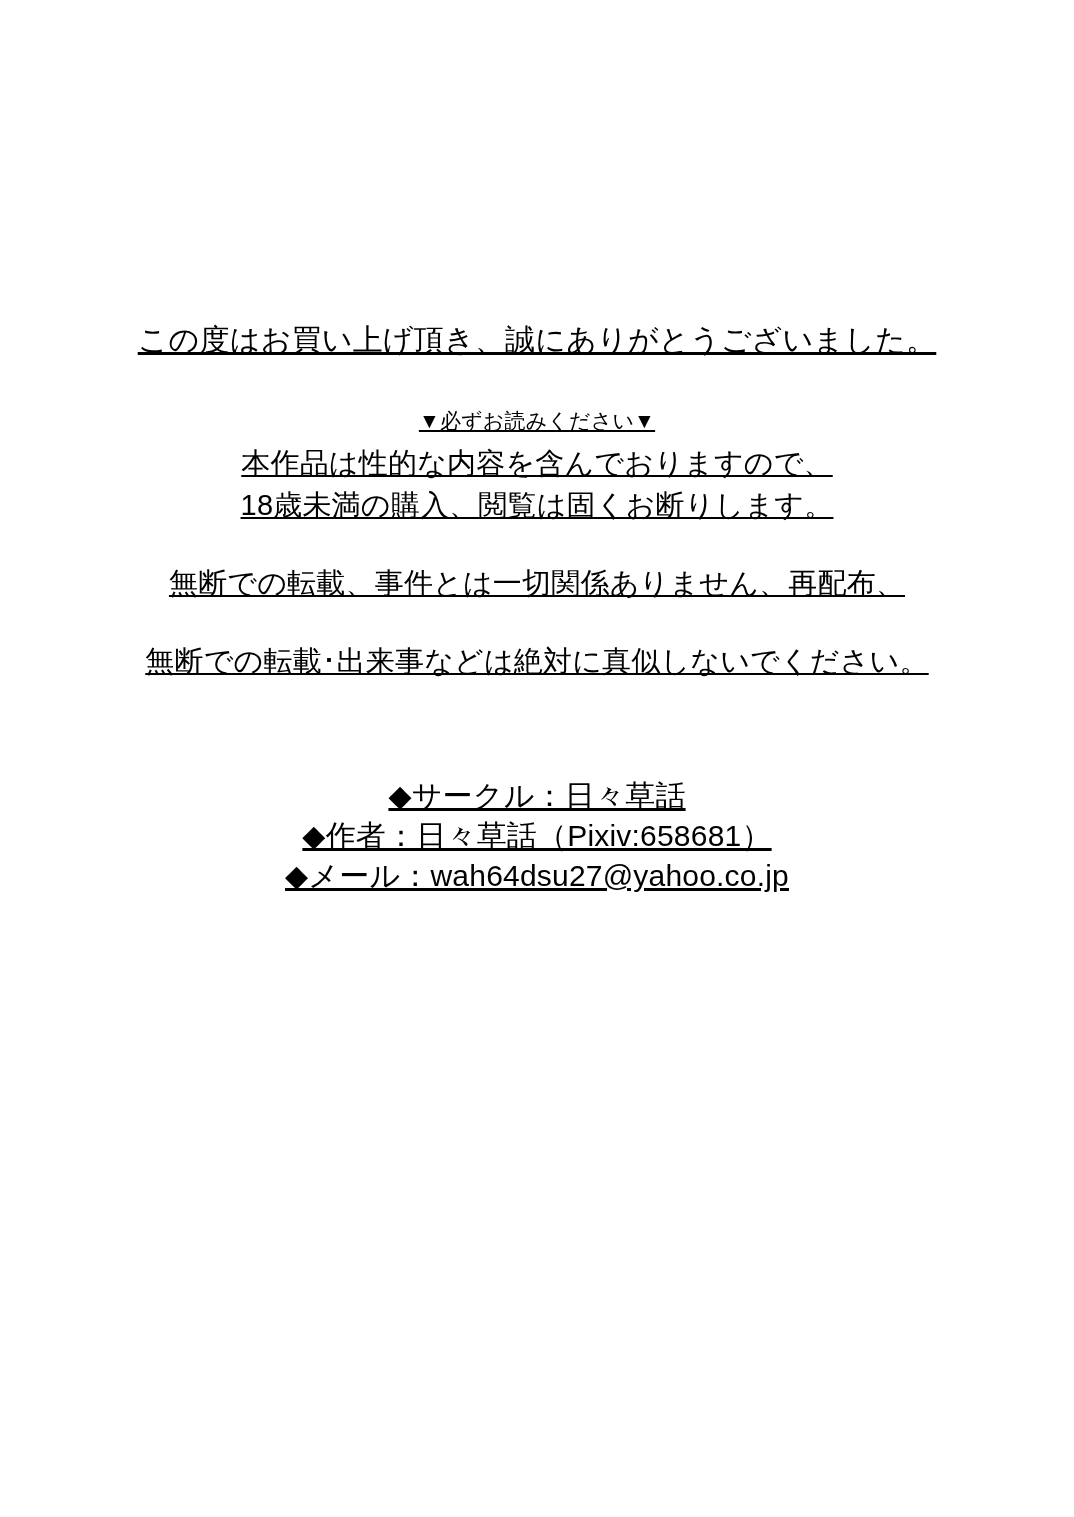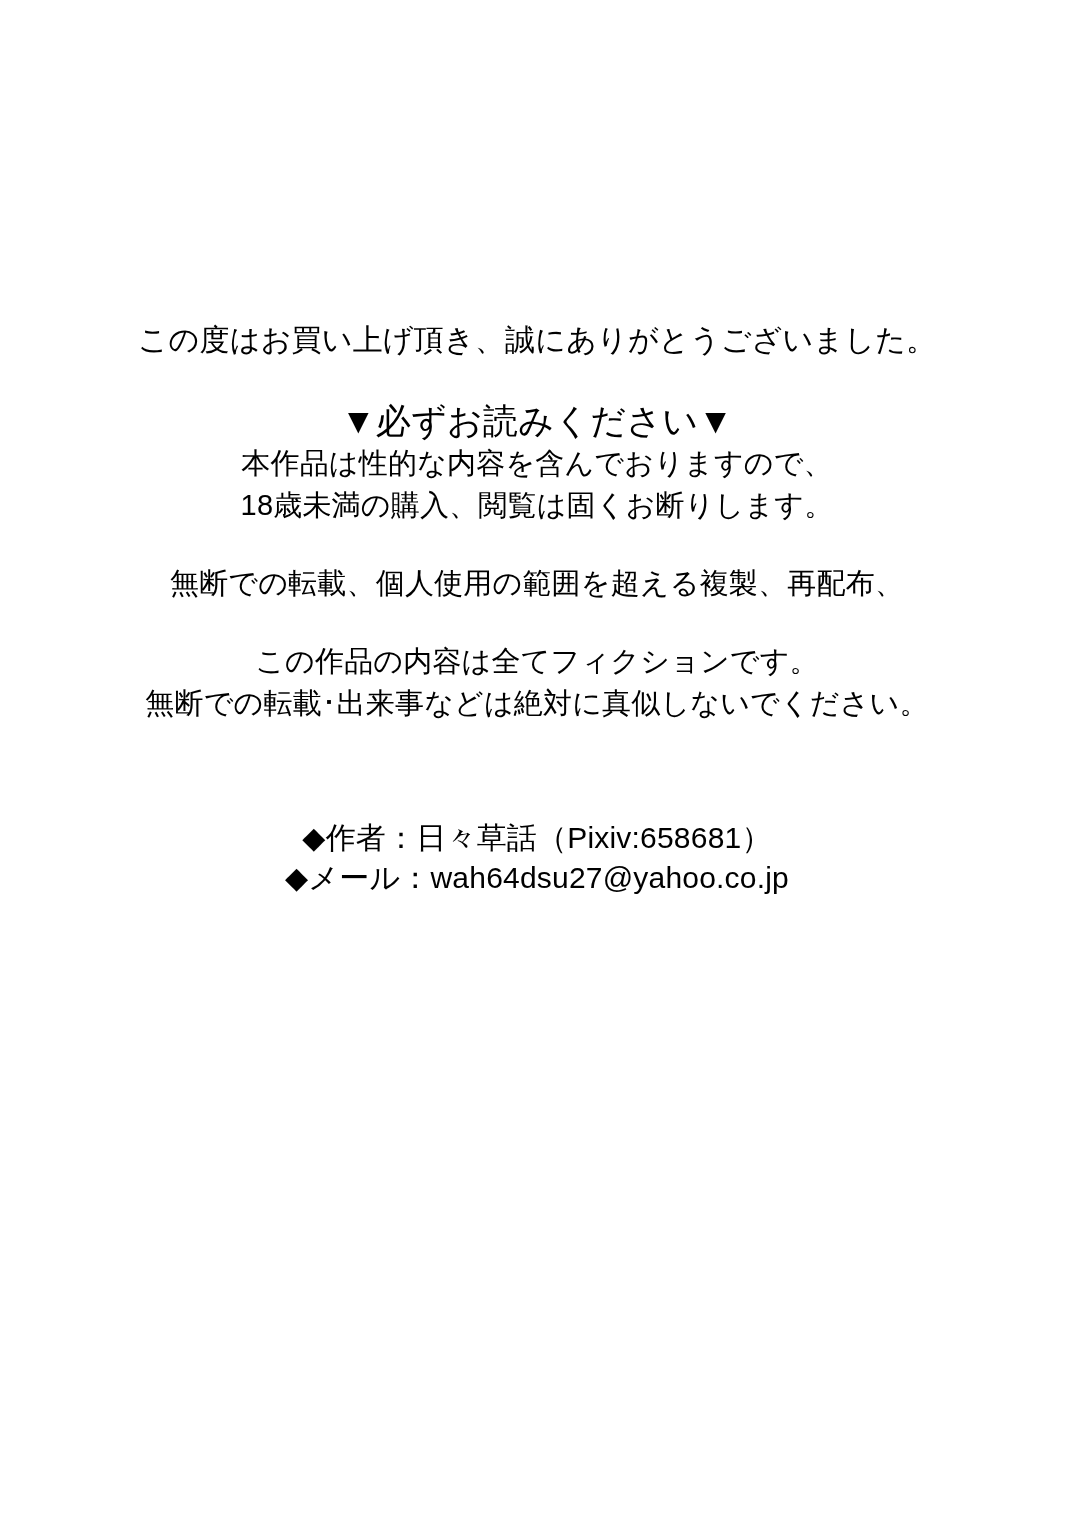--- a/index.html
+++ b/index.html
@@ -31,34 +31,35 @@
   .block {
     margin: 0;
     padding: 0;
   }
   .line {
     display: block;
     font-size: 29px;
     line-height: 42px;
     letter-spacing: 0.2px;
     white-space: nowrap;
+    text-decoration: underline;
   }
   .greeting .line {
     font-size: 30px;
     line-height: 44px;
   }
   .gap-lg { height: 38px; }
   .gap-md { height: 36px; }
   .gap-xl { height: 58px; }
   .contact .line {
     font-size: 30px;
     line-height: 40px;
   }
   .notice-head .line {
-    font-size: 35px;
+    font-size: 21px;
     line-height: 42px;
   }
 </style>
 </head>
 <body>
 
 <div class="page">
   <div class="content">
 
     <div class="block greeting">
@@ -72,34 +73,34 @@
     </div>
 
     <div class="block notice-body">
       <span class="line">本作品は性的な内容を含んでおりますので、</span>
       <span class="line">18歳未満の購入、閲覧は固くお断りします。</span>
     </div>
 
     <div class="gap-md"></div>
 
     <div class="block copyright">
-      <span class="line">無断での転載、個人使用の範囲を超える複製、再配布、</span>
+      <span class="line">無断での転載、事件とは一切関係ありません、再配布、</span>
     </div>
 
     <div class="gap-md"></div>
 
     <div class="block fiction">
-      <span class="line">この作品の内容は全てフィクションです。</span>
       <span class="line">無断での転載･出来事などは絶対に真似しないでください。</span>
     </div>
 
     <div class="gap-md"></div>
 
 
     <div class="gap-xl"></div>
 
     <div class="block contact">
+      <span class="line">◆サークル：日々草話</span>
       <span class="line">◆作者：日々草話（Pixiv:658681）</span>
       <span class="line">◆メール：wah64dsu27@yahoo.co.jp</span>
     </div>
 
   </div>
 </div>
 
 </body></html>

